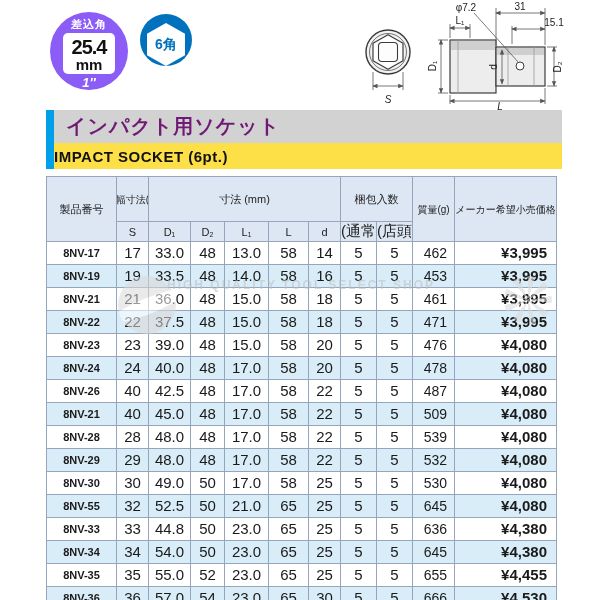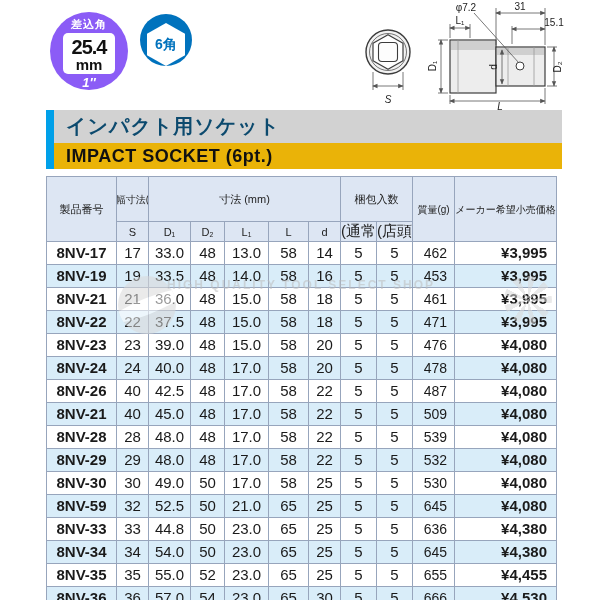--- a/index.html
+++ b/index.html
@@ -26,38 +26,38 @@
   
   .diagram{position:absolute;left:348px;top:0px;width:252px;height:112px;}
   .diagram text{fill:#222;font-size:10px;font-family:"Liberation Sans","DejaVu Sans",sans-serif;}
   .diagram .dimline{stroke:#555;stroke-width:0.8;fill:none;}
   .diagram .body{stroke:#3c3c3c;stroke-width:1.2;fill:#ededed;}
   .diagram .shade{fill:#cfcfcf;stroke:none;}
 
   
   .title-block{position:absolute;left:46px;top:110px;width:508px;border-left:8px solid #00a0e9;}
   .title-bar{background:#d2d2d2;height:33px;display:flex;align-items:center;padding-left:12px;}
-  .title-bar h1{margin:0;font-size:20px;font-weight:bold;color:#0c4a6e;letter-spacing:1px;}
-  .subtitle{height:26px;display:flex;align-items:center;padding-left:12px;background:#eab308;
-    font-size:18px;font-weight:bold;color:#111;letter-spacing:0.5px;}
+  .title-bar h1{margin:0;font-size:20px;font-weight:bold;color:#701a75;letter-spacing:1px;}
+  .subtitle{height:26px;display:flex;align-items:center;padding-left:0;background:#fde047;
+    font-size:15px;font-weight:bold;color:#111;letter-spacing:0.5px;}
 
   
   .spec-table{position:absolute;left:46px;top:176px;border-collapse:collapse;table-layout:fixed;
     width:510px;font-size:15px;color:#1a1a1a;}
   .spec-table th,.spec-table td{border:1px solid #97a5bc;padding:0;overflow:hidden;white-space:nowrap;}
   .spec-table thead th{background:#dde6f3;font-weight:normal;font-size:11px;color:#222;text-align:center;}
   .spec-table thead tr.h1{height:45px;}
   .spec-table thead tr.h2{height:20px;}
   .spec-table thead .stack{display:flex;flex-direction:row;line-height:11px;font-size:10px;align-items:center;justify-content:center;}
   .spec-table thead .sub-dim{font-size:11px;}
   .spec-table thead .sub-pack{font-size:15px;}
   .spec-table tbody tr{height:22px;}
   .spec-table tbody tr:nth-child(even){background:#d9edf9;}
   .spec-table tbody td{text-align:center;line-height:22px;}
-  .spec-table tbody td.c0{font-weight:bold;font-size:15px;}
+  .spec-table tbody td.c0{font-weight:bold;font-size:11px;}
   .spec-table tbody td.c9{text-align:right;padding-right:7px;font-size:14px;padding-left:8px;}
   .spec-table tbody td.c10{text-align:right;padding-right:9px;font-weight:bold;}
 
   
   .watermark{position:absolute;left:46px;top:270px;width:510px;height:72px;pointer-events:none;opacity:0.55;}
   .wm-line1{position:absolute;left:0;right:0;top:8px;text-align:center;font-size:12px;
     letter-spacing:2px;color:#bdbdbd;font-weight:bold;}
   .wm-line2{position:absolute;left:0;right:0;top:22px;text-align:center;font-size:30px;
     font-weight:bold;font-style:italic;letter-spacing:5px;color:rgba(255,255,255,0.05);
     -webkit-text-stroke:1.3px #c9c9c9;}
@@ -351,21 +351,21 @@
           <td class="c3">50</td>
           <td class="c4">17.0</td>
           <td class="c5">58</td>
           <td class="c6">25</td>
           <td class="c7">5</td>
           <td class="c8">5</td>
           <td class="c9">530</td>
           <td class="c10">¥4,080</td>
         </tr>
         <tr>
-          <td class="c0">8NV-59</td>
+          <td class="c0">8NV-55</td>
           <td class="c1">32</td>
           <td class="c2">52.5</td>
           <td class="c3">50</td>
           <td class="c4">21.0</td>
           <td class="c5">65</td>
           <td class="c6">25</td>
           <td class="c7">5</td>
           <td class="c8">5</td>
           <td class="c9">645</td>
           <td class="c10">¥4,080</td>

